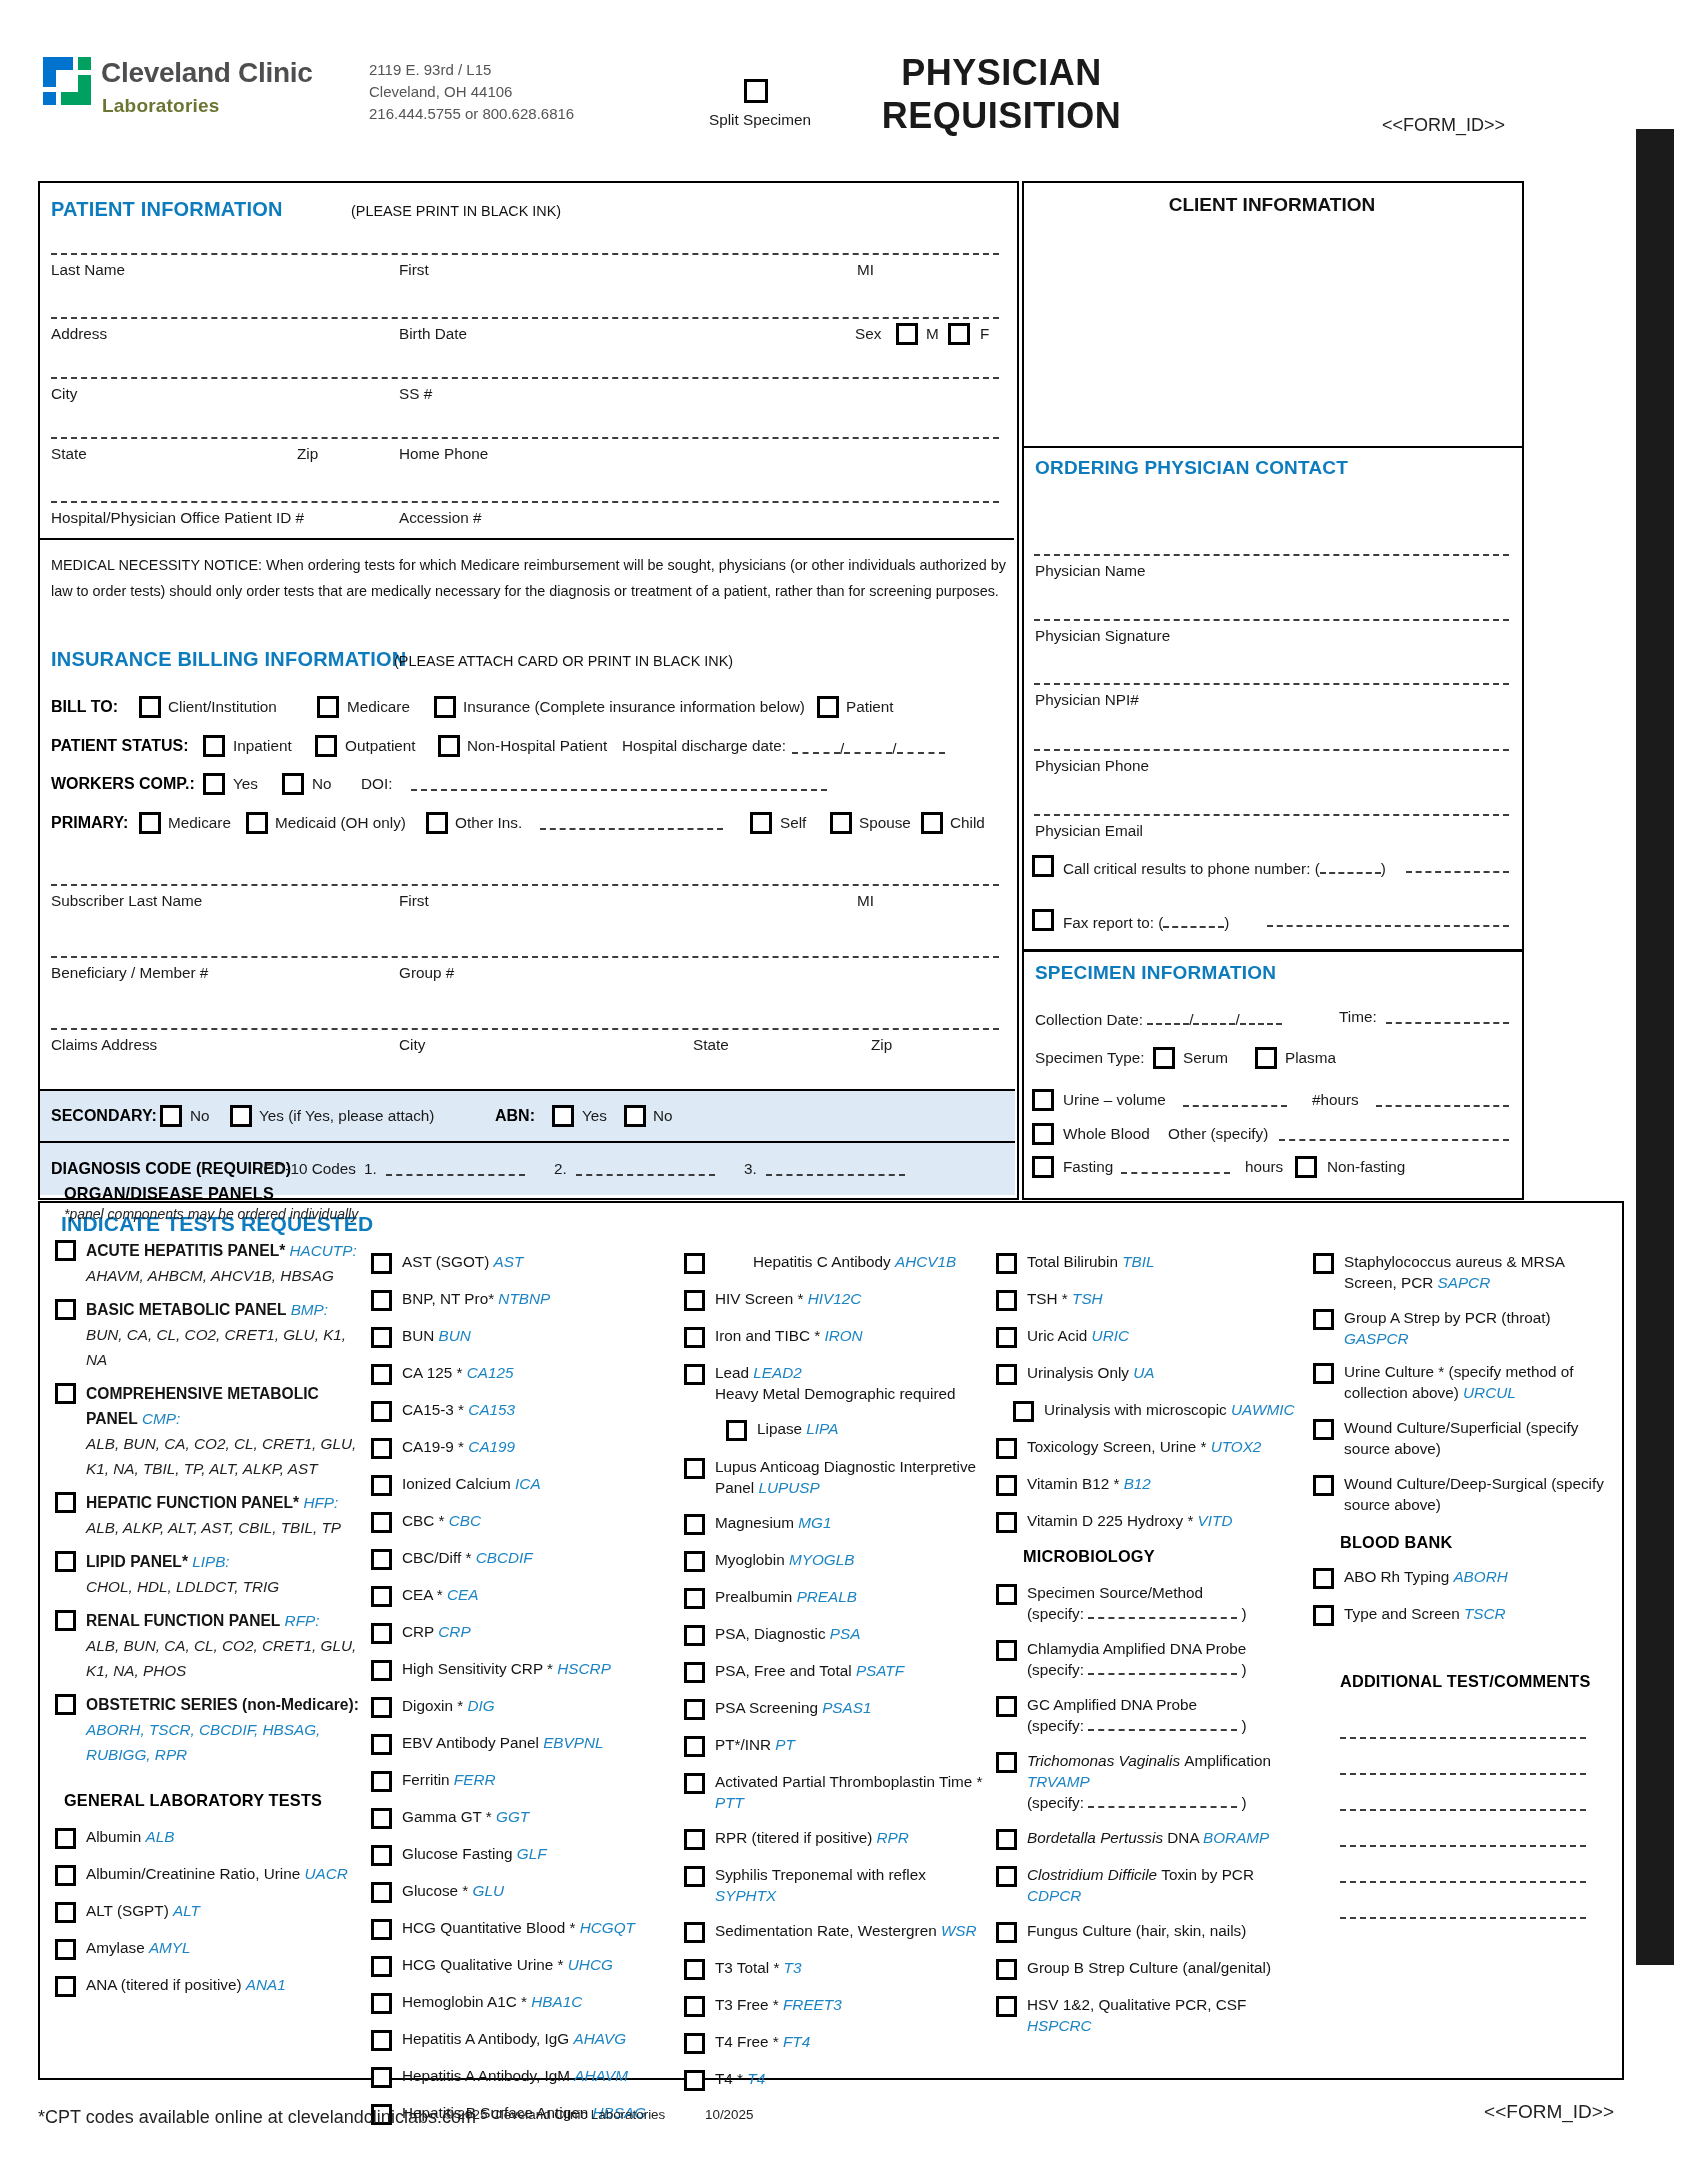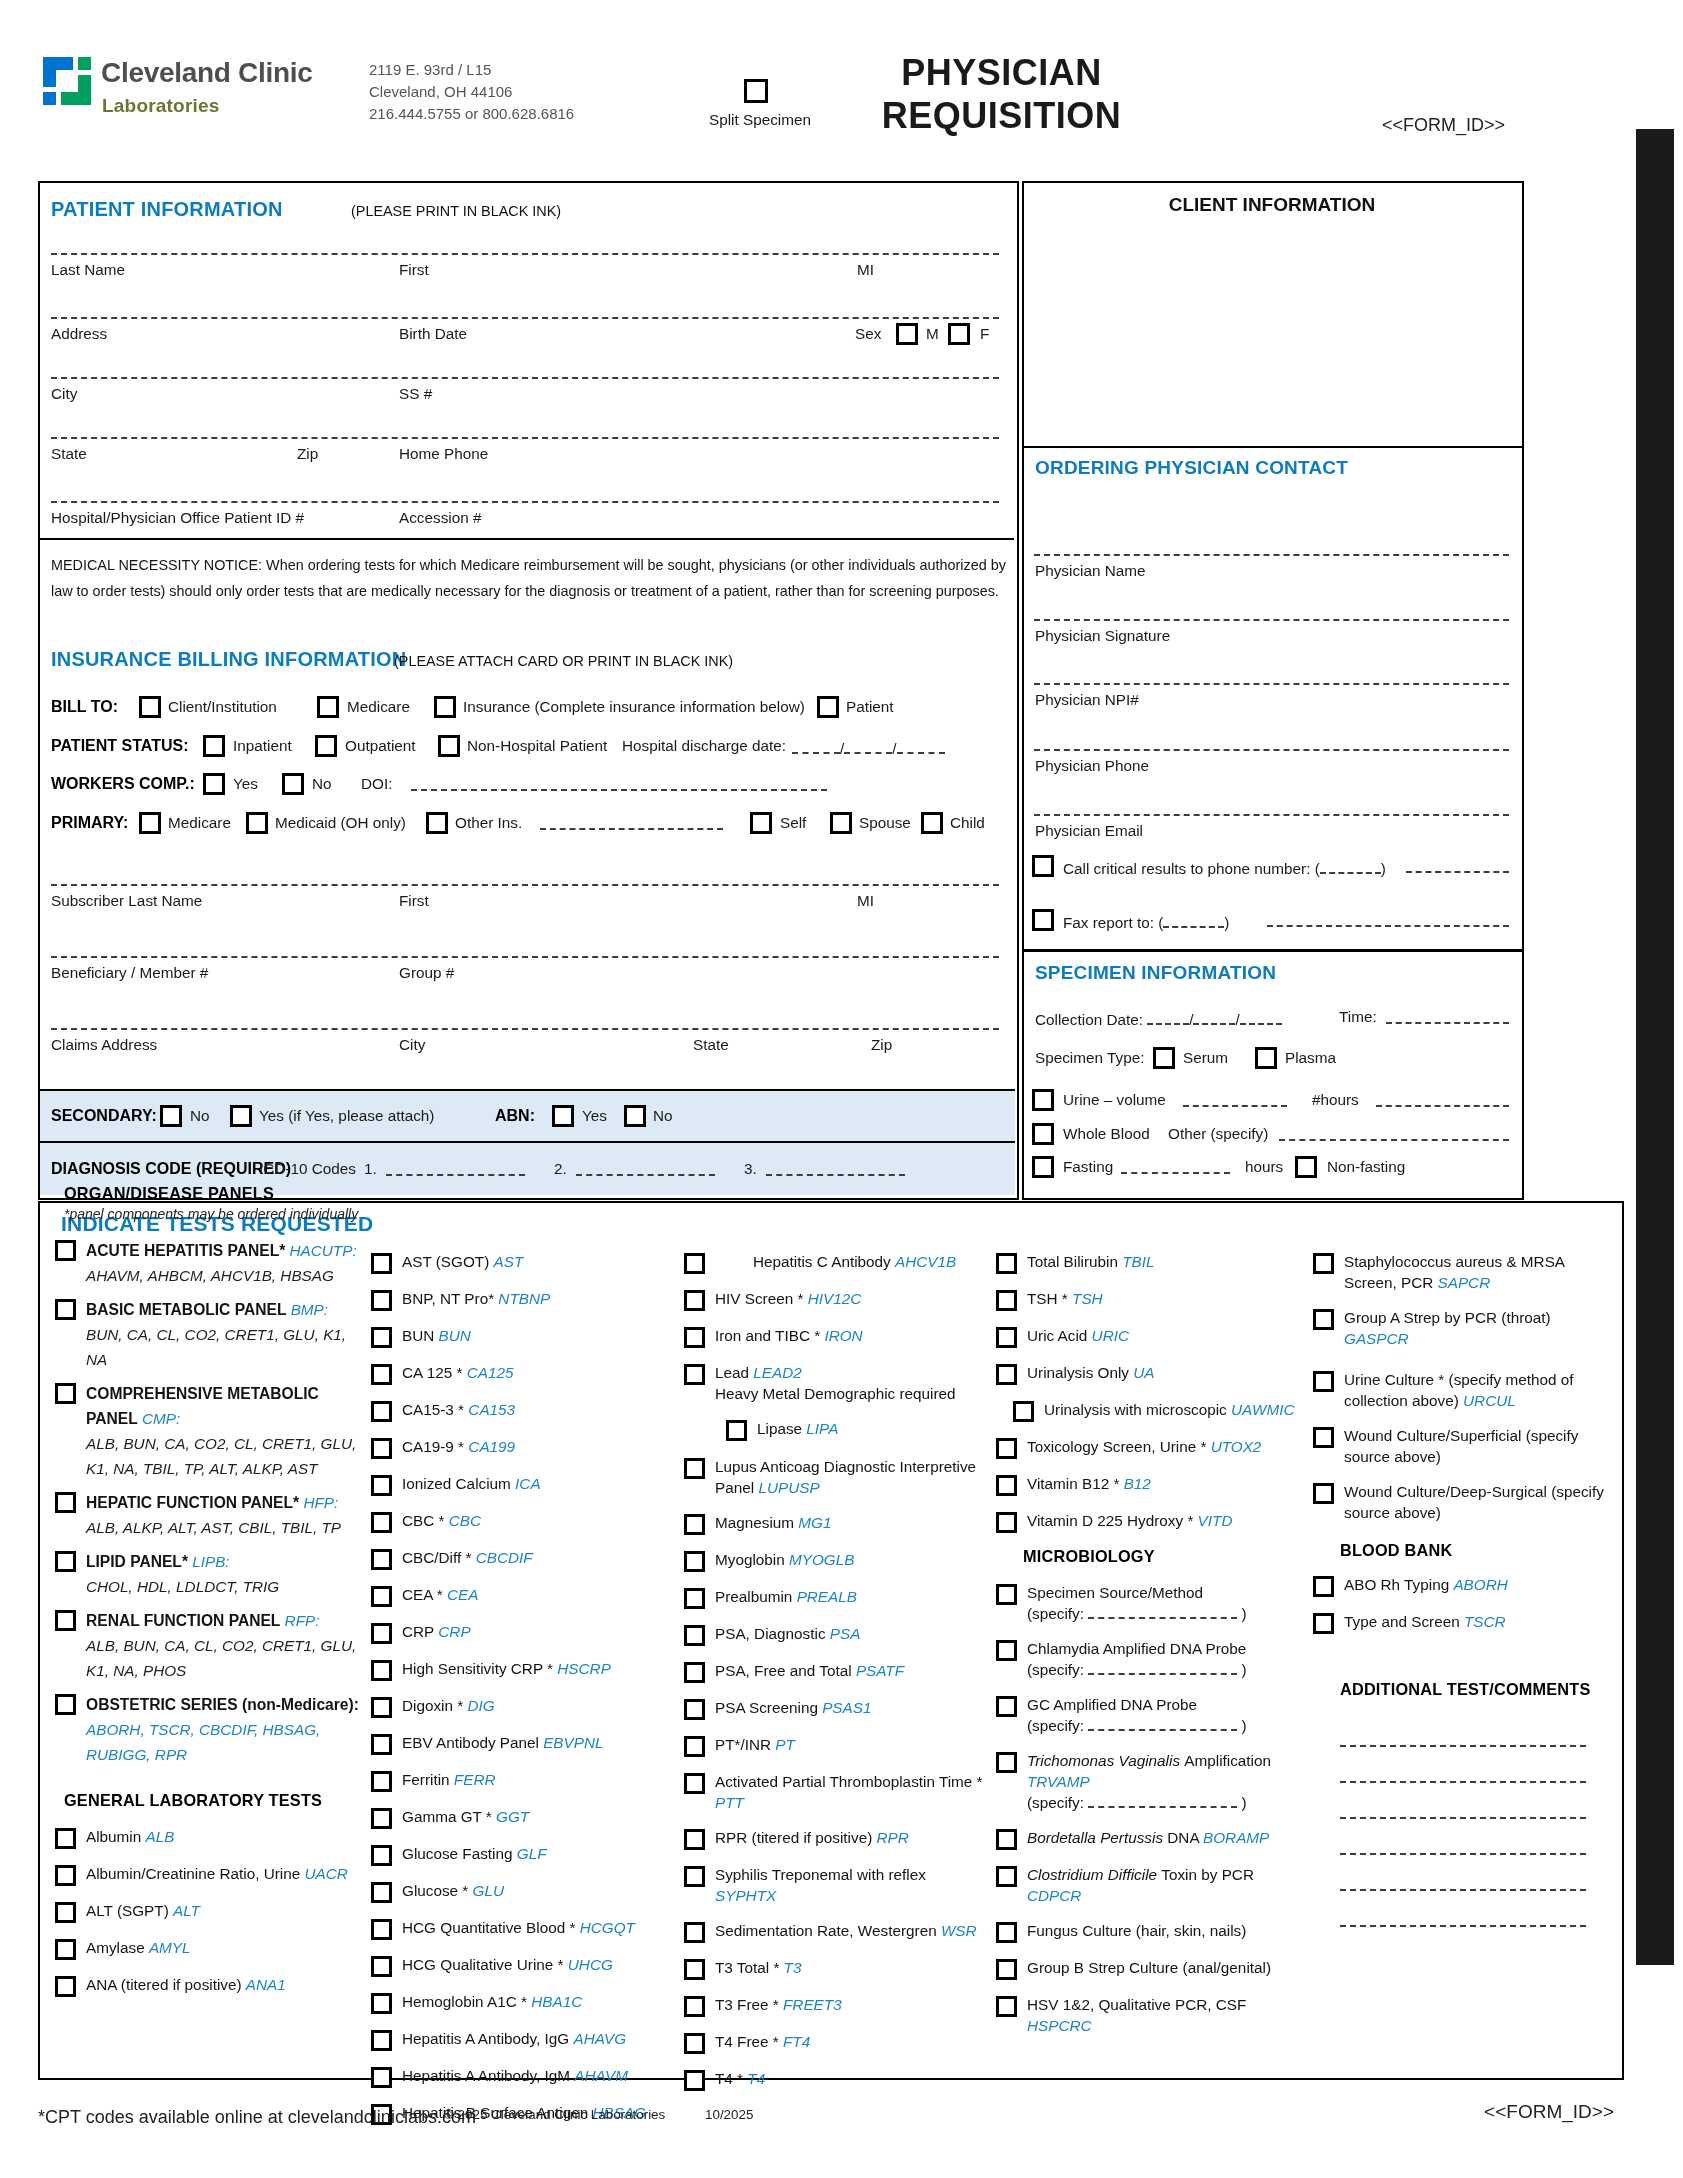--- a/index.html
+++ b/index.html
@@ -577,21 +577,21 @@
         </div>
       </div>
   </div>
 
   <div class="tcol" style="left:1313px;top:1251px;width:299px">
     <div>
         <div class="titem" style="margin-bottom: 14px;">
           <span class="ck-i"></span>
           <div class="tx"><span class="tlabel">Staphylococcus aureus &amp; MRSA Screen, PCR</span> <span class="tcode">SAPCR</span></div>
         </div>
-        <div class="titem" style="margin-bottom: 20px;">
+        <div class="titem" style="margin-bottom: 12px;">
           <span class="ck-i"></span>
           <div class="tx"><span class="tlabel">Group A Strep by PCR (throat)</span> <span class="tcode">GASPCR</span></div>
         </div>
         <div class="titem" style="margin-bottom: 14px;">
           <span class="ck-i"></span>
           <div class="tx"><span class="tlabel">Urine Culture * (specify method of collection above)</span> <span class="tcode">URCUL</span></div>
         </div>
         <div class="titem" style="margin-bottom: 14px;">
           <span class="ck-i"></span>
           <div class="tx"><span class="tlabel">Wound Culture/Superficial (specify source above)</span></div>

